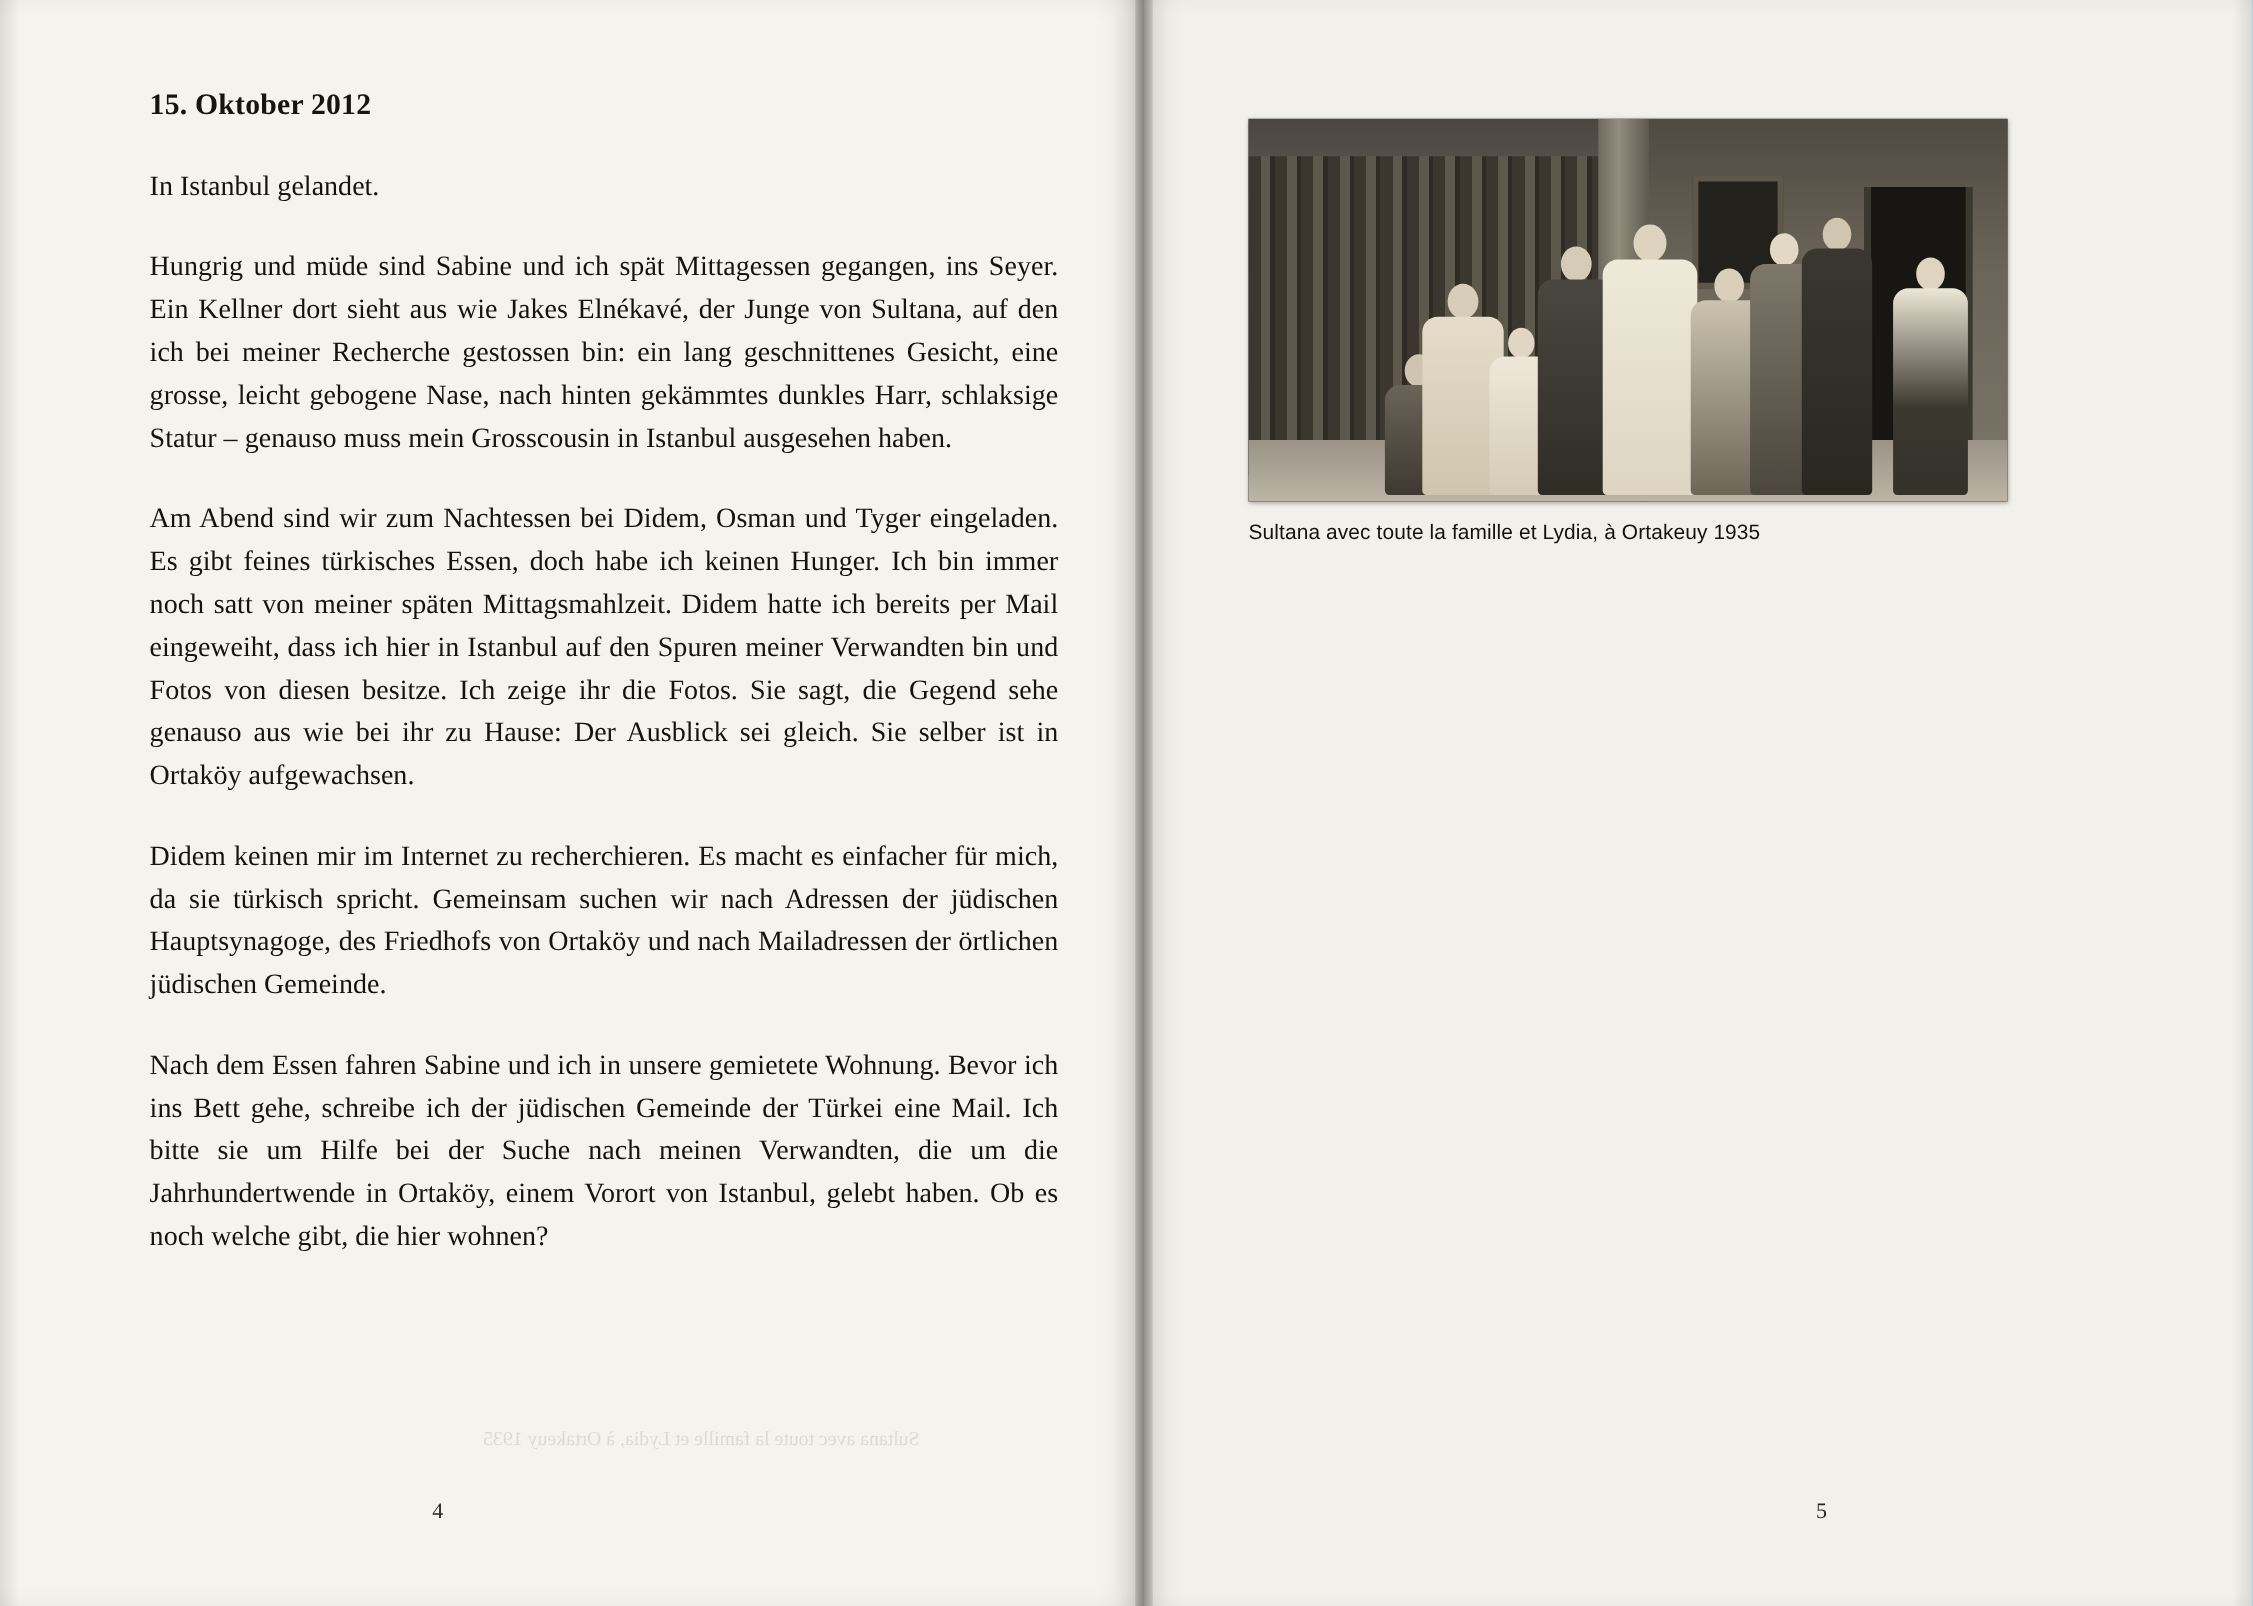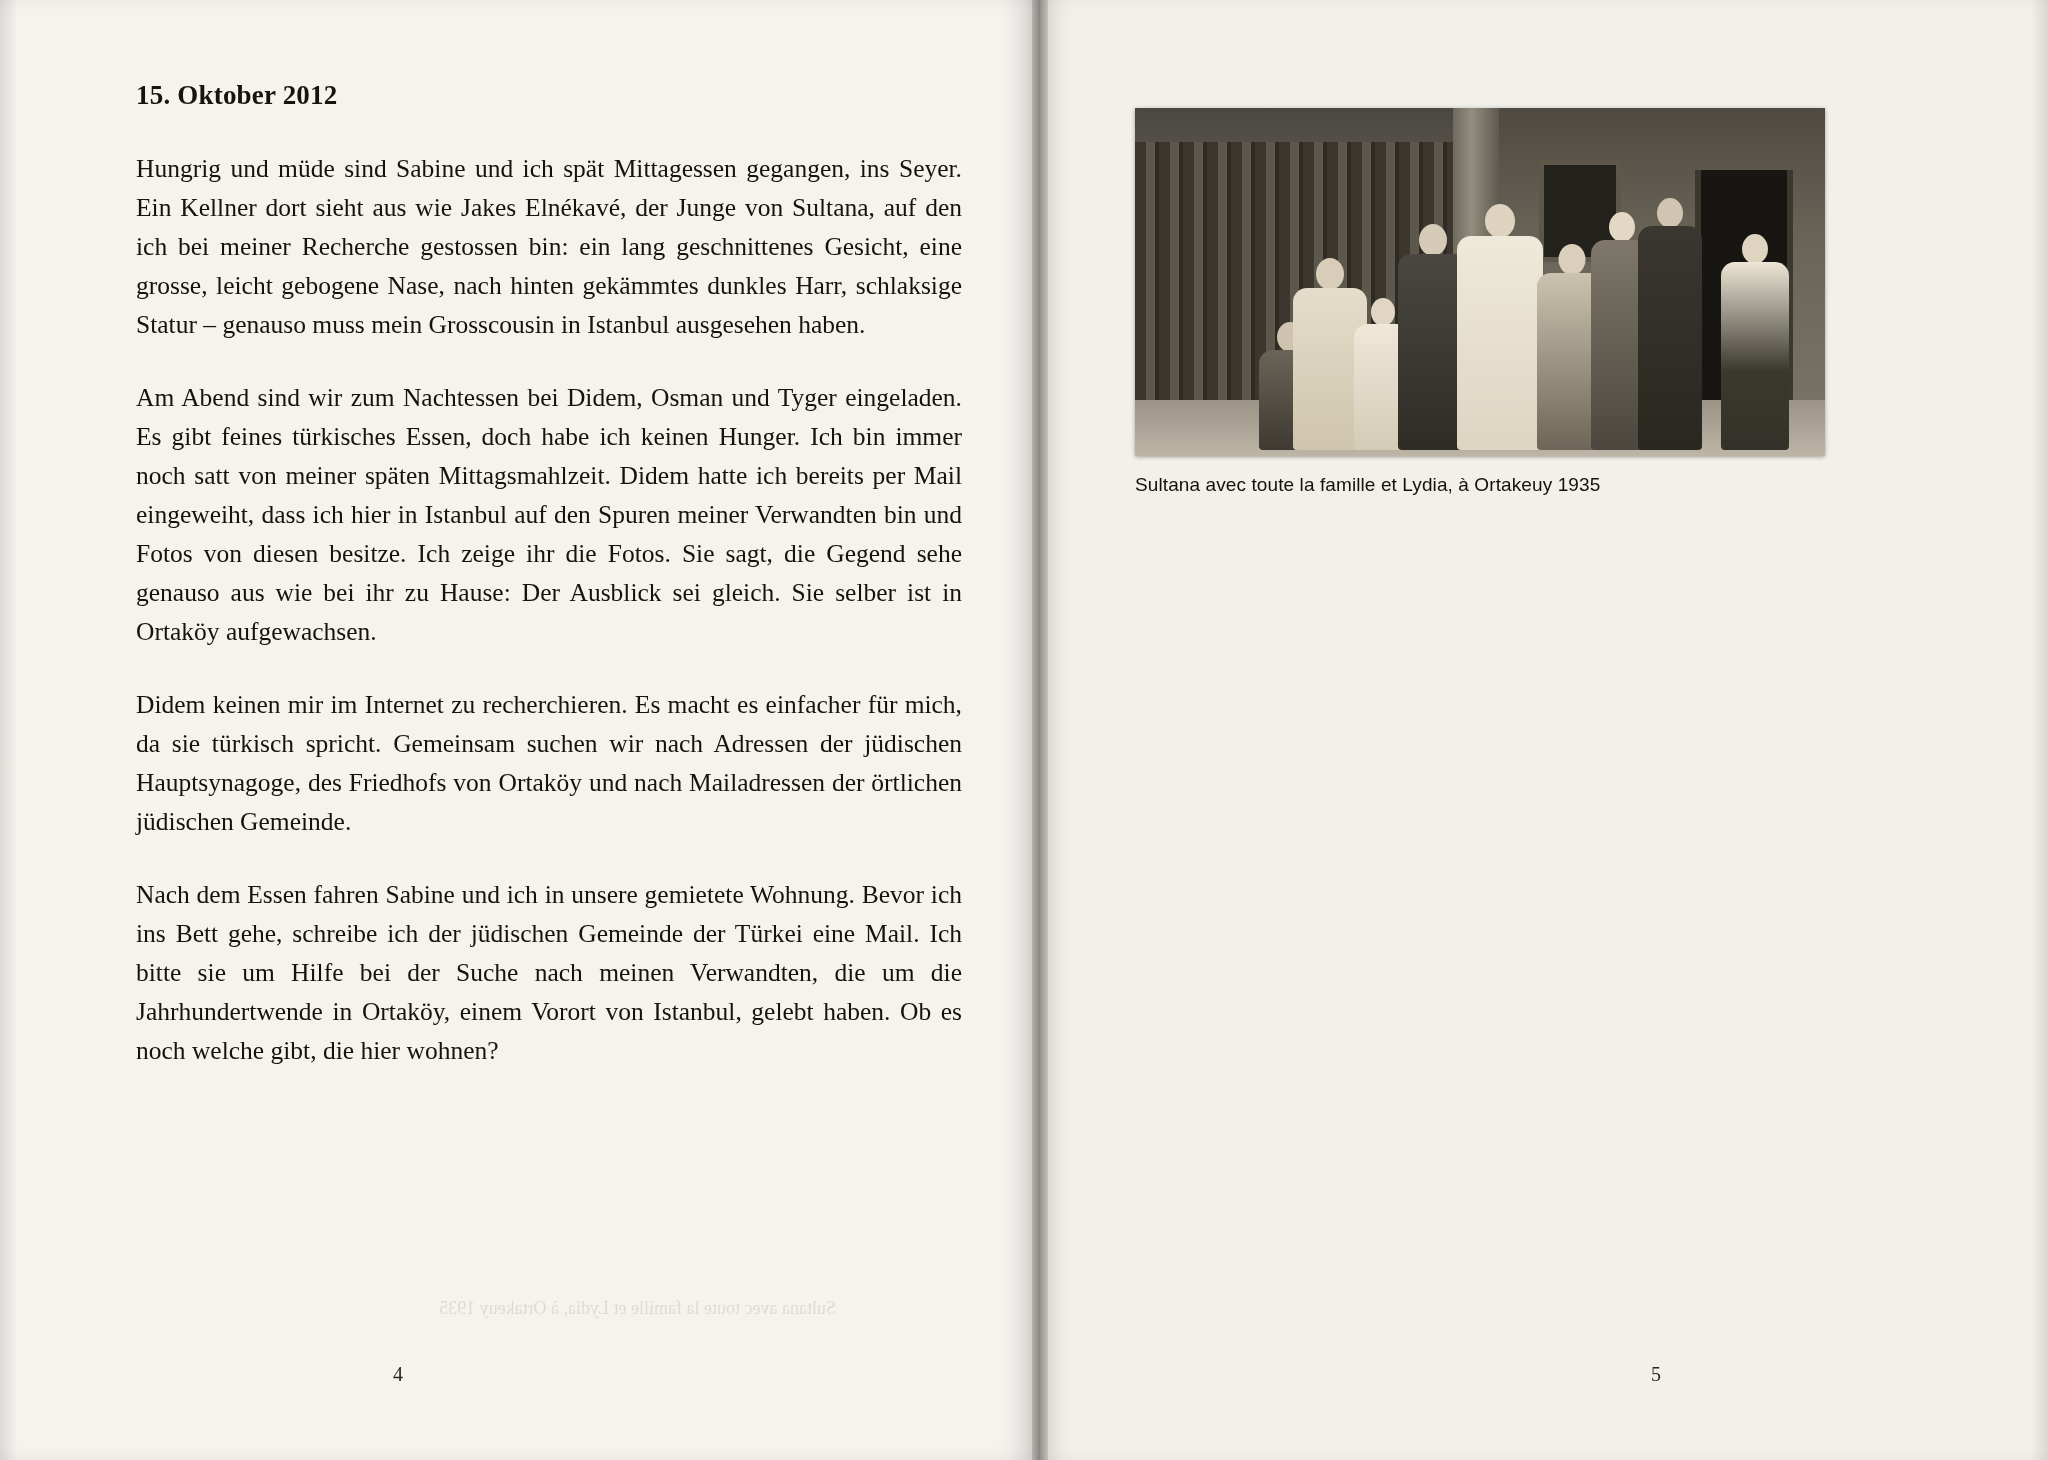--- a/index.html
+++ b/index.html
@@ -207,20 +207,21 @@
 </head>
 <body>
 
 <div class="spread">
 
   <div class="page page-left">
     <div class="edge-shadow-left"></div>
 
     <div class="left-content">
       <h1 class="date-heading">15. Oktober 2012</h1>
+      <p class="para">In Istanbul gelandet.</p>
       <p class="para">Hungrig und müde sind Sabine und ich spät Mittagessen gegangen, ins Seyer. Ein Kellner dort sieht aus wie Jakes Elnékavé, der Junge von Sultana, auf den ich bei meiner Recherche gestossen bin: ein lang geschnittenes Gesicht, eine grosse, leicht gebogene Nase, nach hinten gekämmtes dunkles Harr, schlaksige Statur – genauso muss mein Grosscousin in Istanbul ausgesehen haben.</p>
       <p class="para">Am Abend sind wir zum Nachtessen bei Didem, Osman und Tyger eingeladen. Es gibt feines türkisches Essen, doch habe ich keinen Hunger. Ich bin immer noch satt von meiner späten Mittagsmahlzeit. Didem hatte ich bereits per Mail eingeweiht, dass ich hier in Istanbul auf den Spuren meiner Verwandten bin und Fotos von diesen besitze. Ich zeige ihr die Fotos. Sie sagt, die Gegend sehe genauso aus wie bei ihr zu Hause: Der Ausblick sei gleich. Sie selber ist in Ortaköy aufgewachsen.</p>
       <p class="para">Didem keinen mir im Internet zu recherchieren. Es macht es einfacher für mich, da sie türkisch spricht. Gemeinsam suchen wir nach Adressen der jüdischen Hauptsynagoge, des Friedhofs von Ortaköy und nach Mailadressen der örtlichen jüdischen Gemeinde.</p>
       <p class="para">Nach dem Essen fahren Sabine und ich in unsere gemietete Wohnung. Bevor ich ins Bett gehe, schreibe ich der jüdischen Gemeinde der Türkei eine Mail. Ich bitte sie um Hilfe bei der Suche nach meinen Verwandten, die um die Jahrhundertwende in Ortaköy, einem Vorort von Istanbul, gelebt haben. Ob es noch welche gibt, die hier wohnen?</p>
     </div>
 
     <div class="showthrough st-left-low">Sultana avec toute la famille et Lydia, à Ortakeuy 1935</div>
 
     <div class="folio folio-left">
       <span>4</span>

